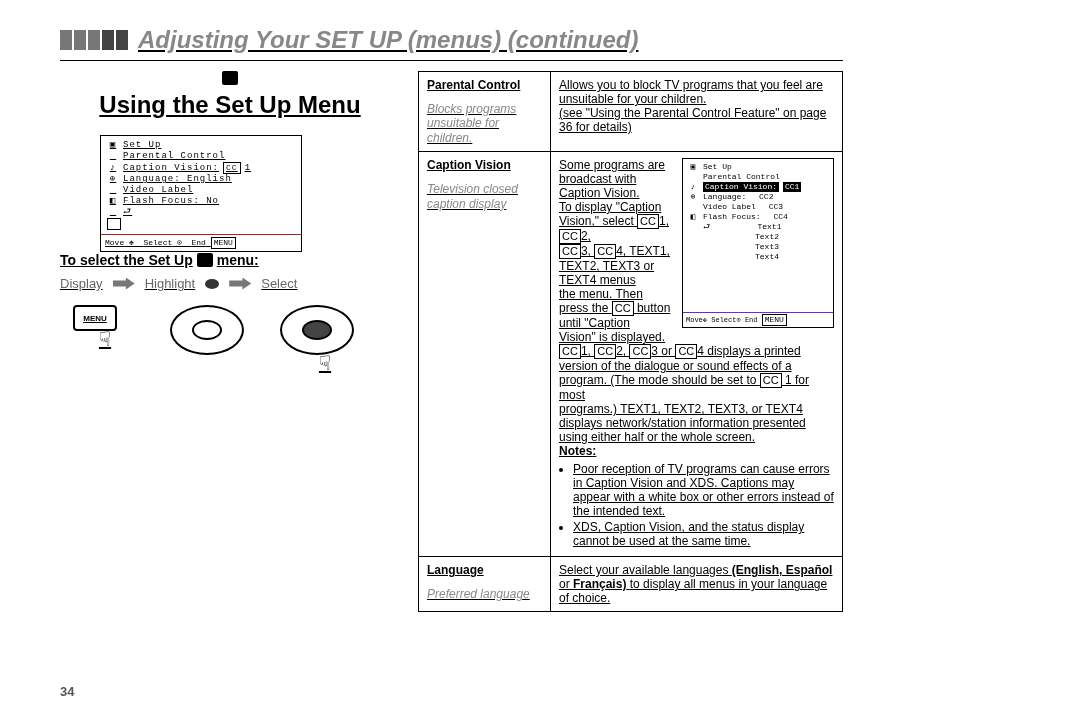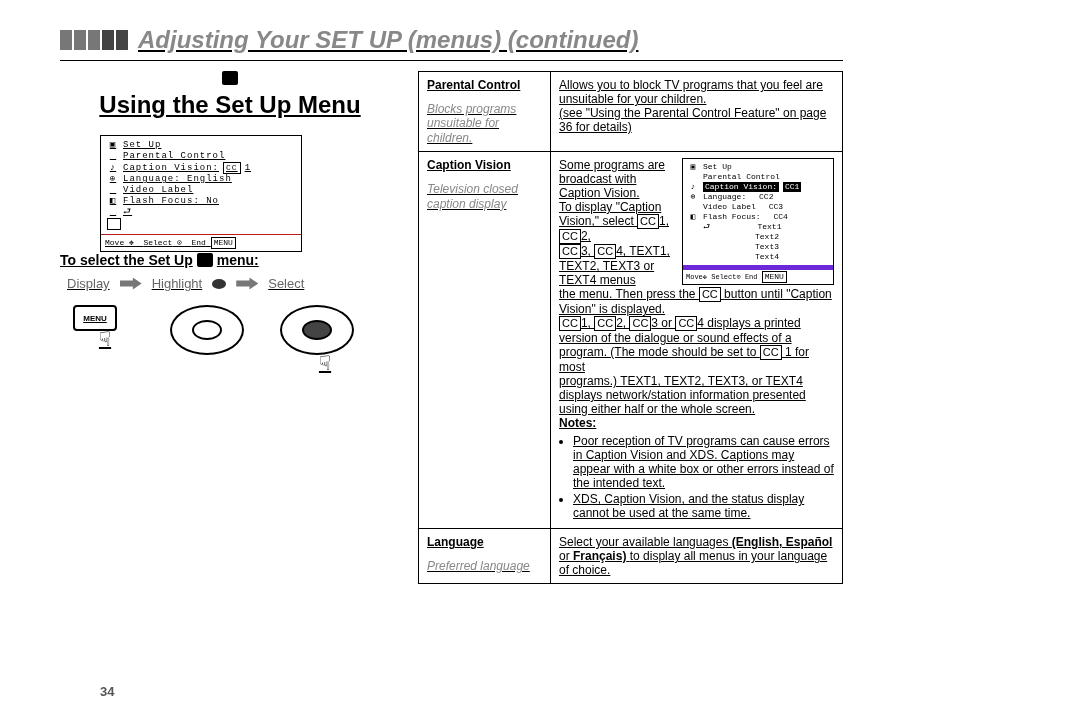--- a/index.html
+++ b/index.html
@@ -81,21 +81,21 @@
     font-size:8px;
     letter-spacing:0;
   }
   .menu-row { display:flex; gap:4px; align-items:center; }
   .mi { width:12px; text-align:center; }
   .boxed { border:1px solid #000; padding:0 2px; font-size:8px; display:inline-block; line-height:10px; }
 
   .intro { font-family: Georgia, serif; font-size:14px; margin: 18px 0 10px 0; line-height:1.35; }
   .sub-heading { font-weight:bold; font-size:14px; display:flex; align-items:center; gap:4px; }
 
-  .flow { margin-top:8px; color:#666; font-size:13px; display:flex; align-items:center; gap:10px;margin-left:7px; }
+  .flow { margin-top:8px; color:#666; font-size:13px; display:flex; align-items:center; gap:10px; }
   .arrow {
     display:inline-block; width:22px; height:12px; background:#777; position:relative;
     clip-path: polygon(0 25%, 60% 25%, 60% 0, 100% 50%, 60% 100%, 60% 75%, 0 75%);
   }
   .dark-oval { display:inline-block; width:14px; height:10px; background:#333; border-radius:50%; }
 
   .pictos { display:flex; gap:40px; margin-top:14px; align-items:flex-start; }
   .picto { width:70px; text-align:center; }
   .menu-key {
     width:40px; height:22px; border:2px solid #000; border-radius:4px;
@@ -131,27 +131,27 @@
 
   .mini-shot {
     float:right;
     width:150px;
     border:1px solid #000;
     margin-left:8px;
     font-family:"Courier New",monospace;
     font-size:8px; line-height:10px;
   }
   .mini-shot .inner { padding:3px 4px; }
-  .mini-shot .footer { border-top:5px solid #6d28d9; padding:1px 3px; font-size:7px; }
+  .mini-shot .footer { border-top:1px solid #6d28d9; padding:1px 3px; font-size:7px;margin-top:47px; }
   .hl { background:#000; color:#fff; padding:0 2px; }
 
   ul.notes { margin:4px 0 0 14px; padding:0; }
   ul.notes li { margin-bottom:2px; }
 
-  .page-num { position:absolute; bottom:18px; left:60px; font-weight:bold; font-size:13px; color:#555;margin-left:40px; }
+  .page-num { position:absolute; bottom:18px; left:60px; font-weight:bold; font-size:13px; color:#555; }
 </style>
 </head>
 <body>
 
 <div class="page">
 
   <div class="title-row">
     <span class="stripes">
       <span></span>
         <span></span>

